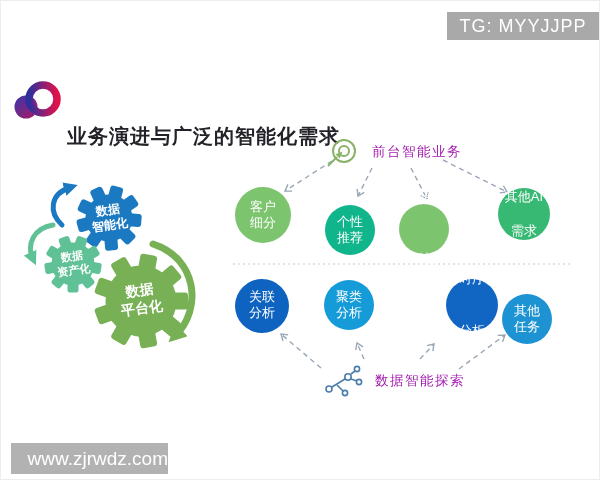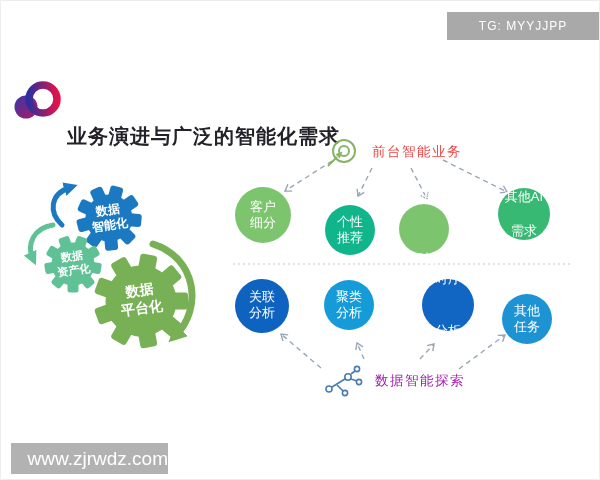--- a/index.html
+++ b/index.html
@@ -1,42 +1,42 @@
 <!DOCTYPE html>
 <html><head>
 <meta charset="utf-8">
 <style>
   html,body{margin:0;padding:0;background:#ffffff;font-family:"Liberation Sans","DejaVu Sans",sans-serif;}
   #slide{position:relative;width:600px;height:480px;background:#fff;overflow:hidden;border:1px solid #ededed;box-sizing:border-box;}
 
   
   .tg-badge{position:absolute;left:446px;top:11px;width:152px;height:28px;background:#a9a9a9;
-    color:#fff;font-size:12px;line-height:28px;text-align:center;letter-spacing:1px;}
+    color:#fff;font-size:18px;line-height:28px;text-align:center;letter-spacing:1px;}
 
   
   .logo{position:absolute;left:11px;top:79px;}
   .page-title{position:absolute;left:66px;top:86px;font-size:20px;font-weight:700;color:#222228;letter-spacing:1px;margin-top:36px;}
 
   
   .decor{position:absolute;left:0;top:0;width:600px;height:480px;pointer-events:none;}
 
   
   .node{position:absolute;border-radius:50%;color:#fff;display:flex;flex-direction:column;
     align-items:center;justify-content:center;font-size:13px;line-height:16px;text-align:center;font-weight:500;}
   .node span{display:block;}
   .n1{left:234px;top:186px;width:56px;height:56px;}
   .n2{left:324px;top:204px;width:50px;height:50px;}
   .n3{left:398px;top:203px;width:50px;height:50px;gap:44px;}
   .n4{left:497px;top:187px;width:52px;height:52px;}
   .n5{left:234px;top:278px;width:54px;height:54px;font-family:Liberation Mono, monospace;}
   .n6{left:323px;top:279px;width:50px;height:50px;}
-  .n7{left:421px;top:278px;width:52px;height:52px;gap:36px;}
+  .n7{left:445px;top:278px;width:52px;height:52px;gap:36px;}
   .n8{left:501px;top:293px;width:50px;height:50px;}
 
-  .top-label{position:absolute;left:371px;top:142px;font-size:13.5px;color:#ef4444;letter-spacing:1.5px;}
+  .top-label{position:absolute;left:371px;top:142px;font-size:13.5px;color:#a21caf;letter-spacing:1.5px;}
   .bottom-label{position:absolute;left:374px;top:371px;font-size:13.5px;color:#a21caf;letter-spacing:1.5px;}
 
   
   .site-watermark{position:absolute;left:10px;top:442px;width:157px;height:31px;background:#b2b2b2;
     color:#fff;font-size:19px;line-height:31px;text-align:right;}
 </style>
 </head>
 <body>
 
 <div id="slide">

